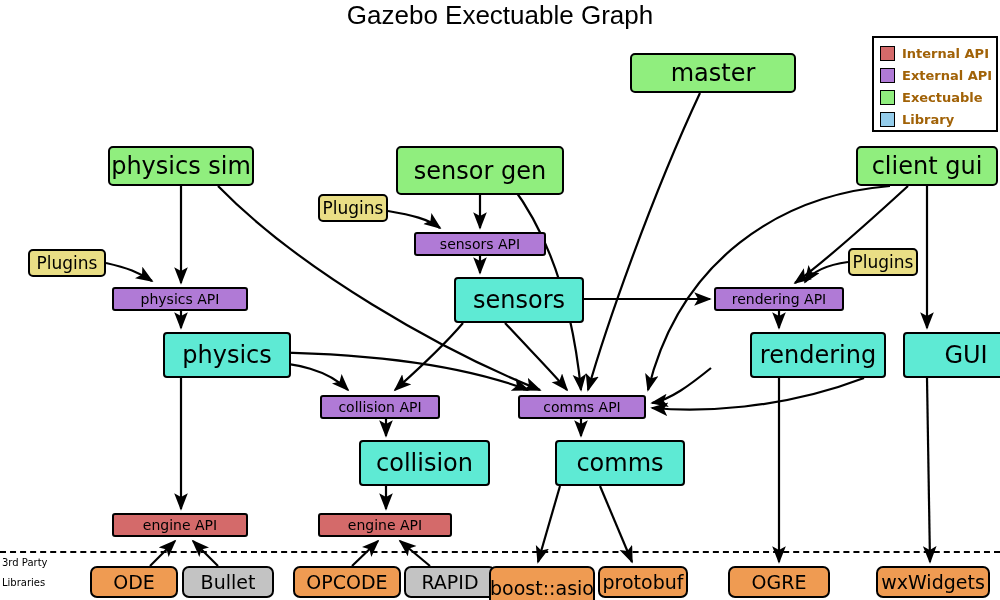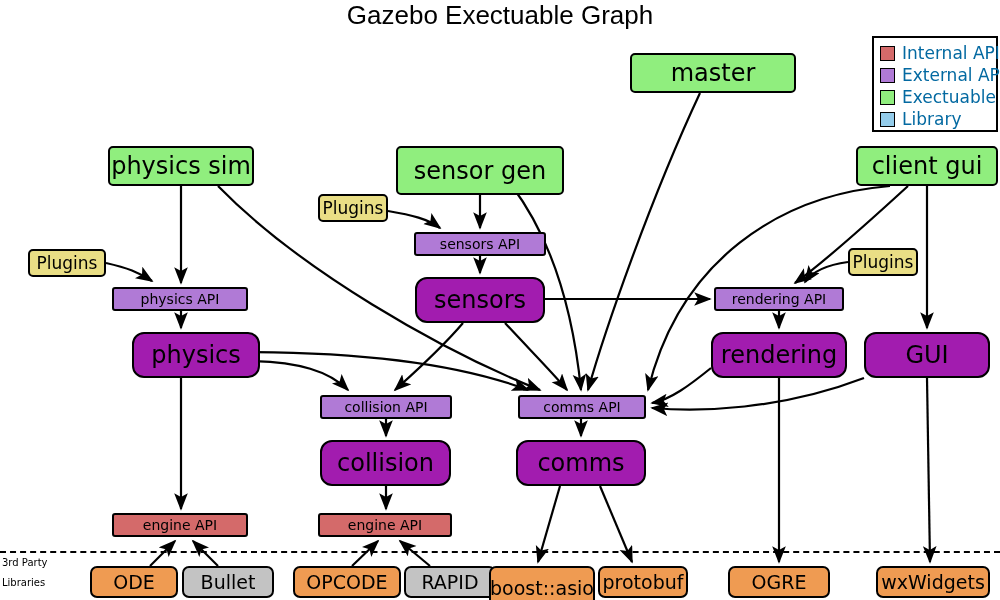--- a/index.html
+++ b/index.html
@@ -43,21 +43,21 @@
     display: flex;
     align-items: center;
     justify-content: center;
     color: #000000;
     font-family: "DejaVu Sans", sans-serif;
     line-height: 1;
     white-space: nowrap;
     text-align: center;
   }
   .n-exec   { background: #90ee7e; border-radius: 5px; font-size: 24px; }
-  .n-lib    { background: #a21caf; border-radius: 12px; font-size: 24px; }
+  .n-lib    { background: #5eead4; border-radius: 4px; font-size: 24px; margin-left: 39px; }
   .n-ext    { background: #b07ad6; border-radius: 3px; font-size: 14px; text-align: right; }
   .n-int    { background: #d46a6a; border-radius: 3px; font-size: 14px; }
   .n-plugin { background: #e9de85; border-radius: 5px; font-size: 17px; }
   .n-3rd-o  { background: #ef9b52; border-radius: 7px; font-size: 19px; }
   .n-3rd-g  { background: #c3c3c3; border-radius: 7px; font-size: 19px; }
 
   #legend {
     position: absolute;
     left: 872px;
     top: 36px;
@@ -74,24 +74,25 @@
     height: 22px;
   }
   .legend-swatch {
     width: 13px;
     height: 13px;
     border: 1px solid #000;
     margin-right: 7px;
     flex: 0 0 auto;
   }
   .legend-label {
-    font-size: 17px;
-    font-family: "DejaVu Sans", sans-serif;
-    color: #0369a1;
+    font-size: 13px;
+    font-family: "DejaVu Sans", sans-serif;
+    color: #a16207;
     white-space: nowrap;
+    font-weight: bold;
   }
   #divider {
     position: absolute;
     left: 0;
     top: 551px;
     width: 1000px;
     border-top: 2px dashed #000;
   }
   #thirdparty-label {
     position: absolute;
@@ -177,27 +178,27 @@
       </div>
       <div class="node n-ext" style="left: 112px; top: 287px; width: 136px; height: 24px;">
         <span>physics API</span>
       </div>
       <div class="node n-ext" style="left: 414px; top: 232px; width: 132px; height: 24px;">
         <span>sensors API</span>
       </div>
       <div class="node n-ext" style="left: 714px; top: 287px; width: 130px; height: 24px;">
         <span>rendering API</span>
       </div>
-      <div class="node n-ext" style="left: 320px; top: 395px; width: 132px; height: 24px;">
+      <div class="node n-ext" style="left: 320px; top: 395px; width: 120px; height: 24px;">
         <span>collision API</span>
       </div>
       <div class="node n-ext" style="left: 518px; top: 395px; width: 128px; height: 24px;">
         <span>comms API</span>
       </div>
-      <div class="node n-lib" style="left: 132px; top: 332px; width: 128px; height: 46px;">
+      <div class="node n-lib" style="left: 124px; top: 332px; width: 128px; height: 46px;">
         <span>physics</span>
       </div>
       <div class="node n-lib" style="left: 415px; top: 277px; width: 130px; height: 46px;">
         <span>sensors</span>
       </div>
       <div class="node n-lib" style="left: 711px; top: 332px; width: 136px; height: 46px;">
         <span>rendering</span>
       </div>
       <div class="node n-lib" style="left: 864px; top: 332px; width: 126px; height: 46px;">
         <span>GUI</span>

